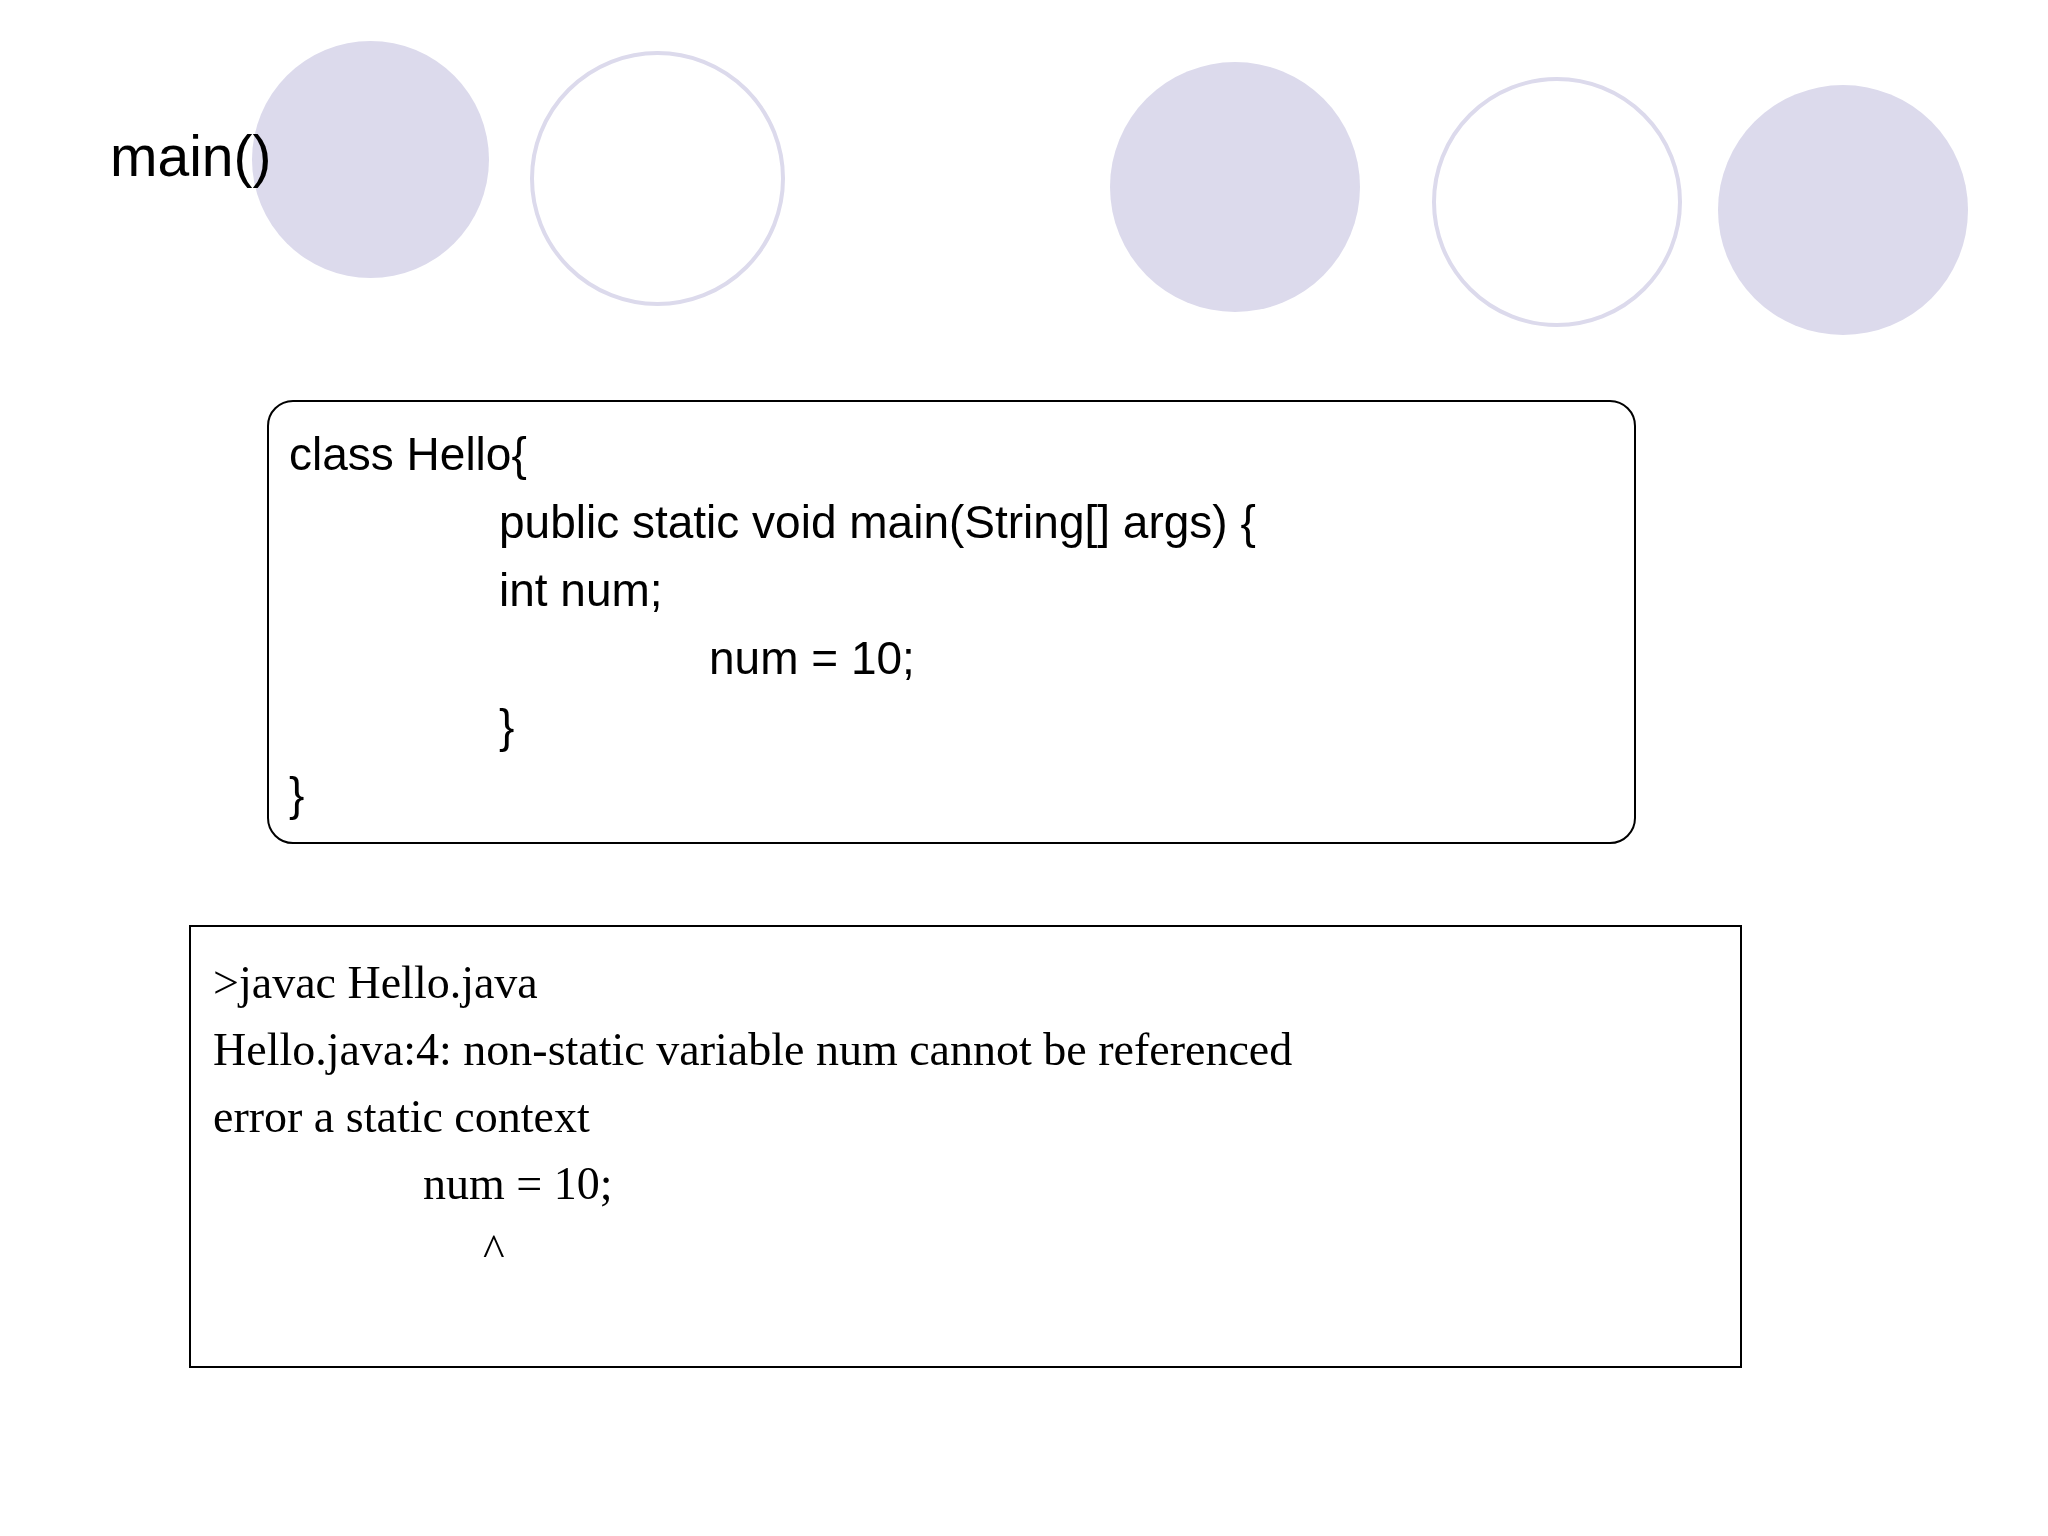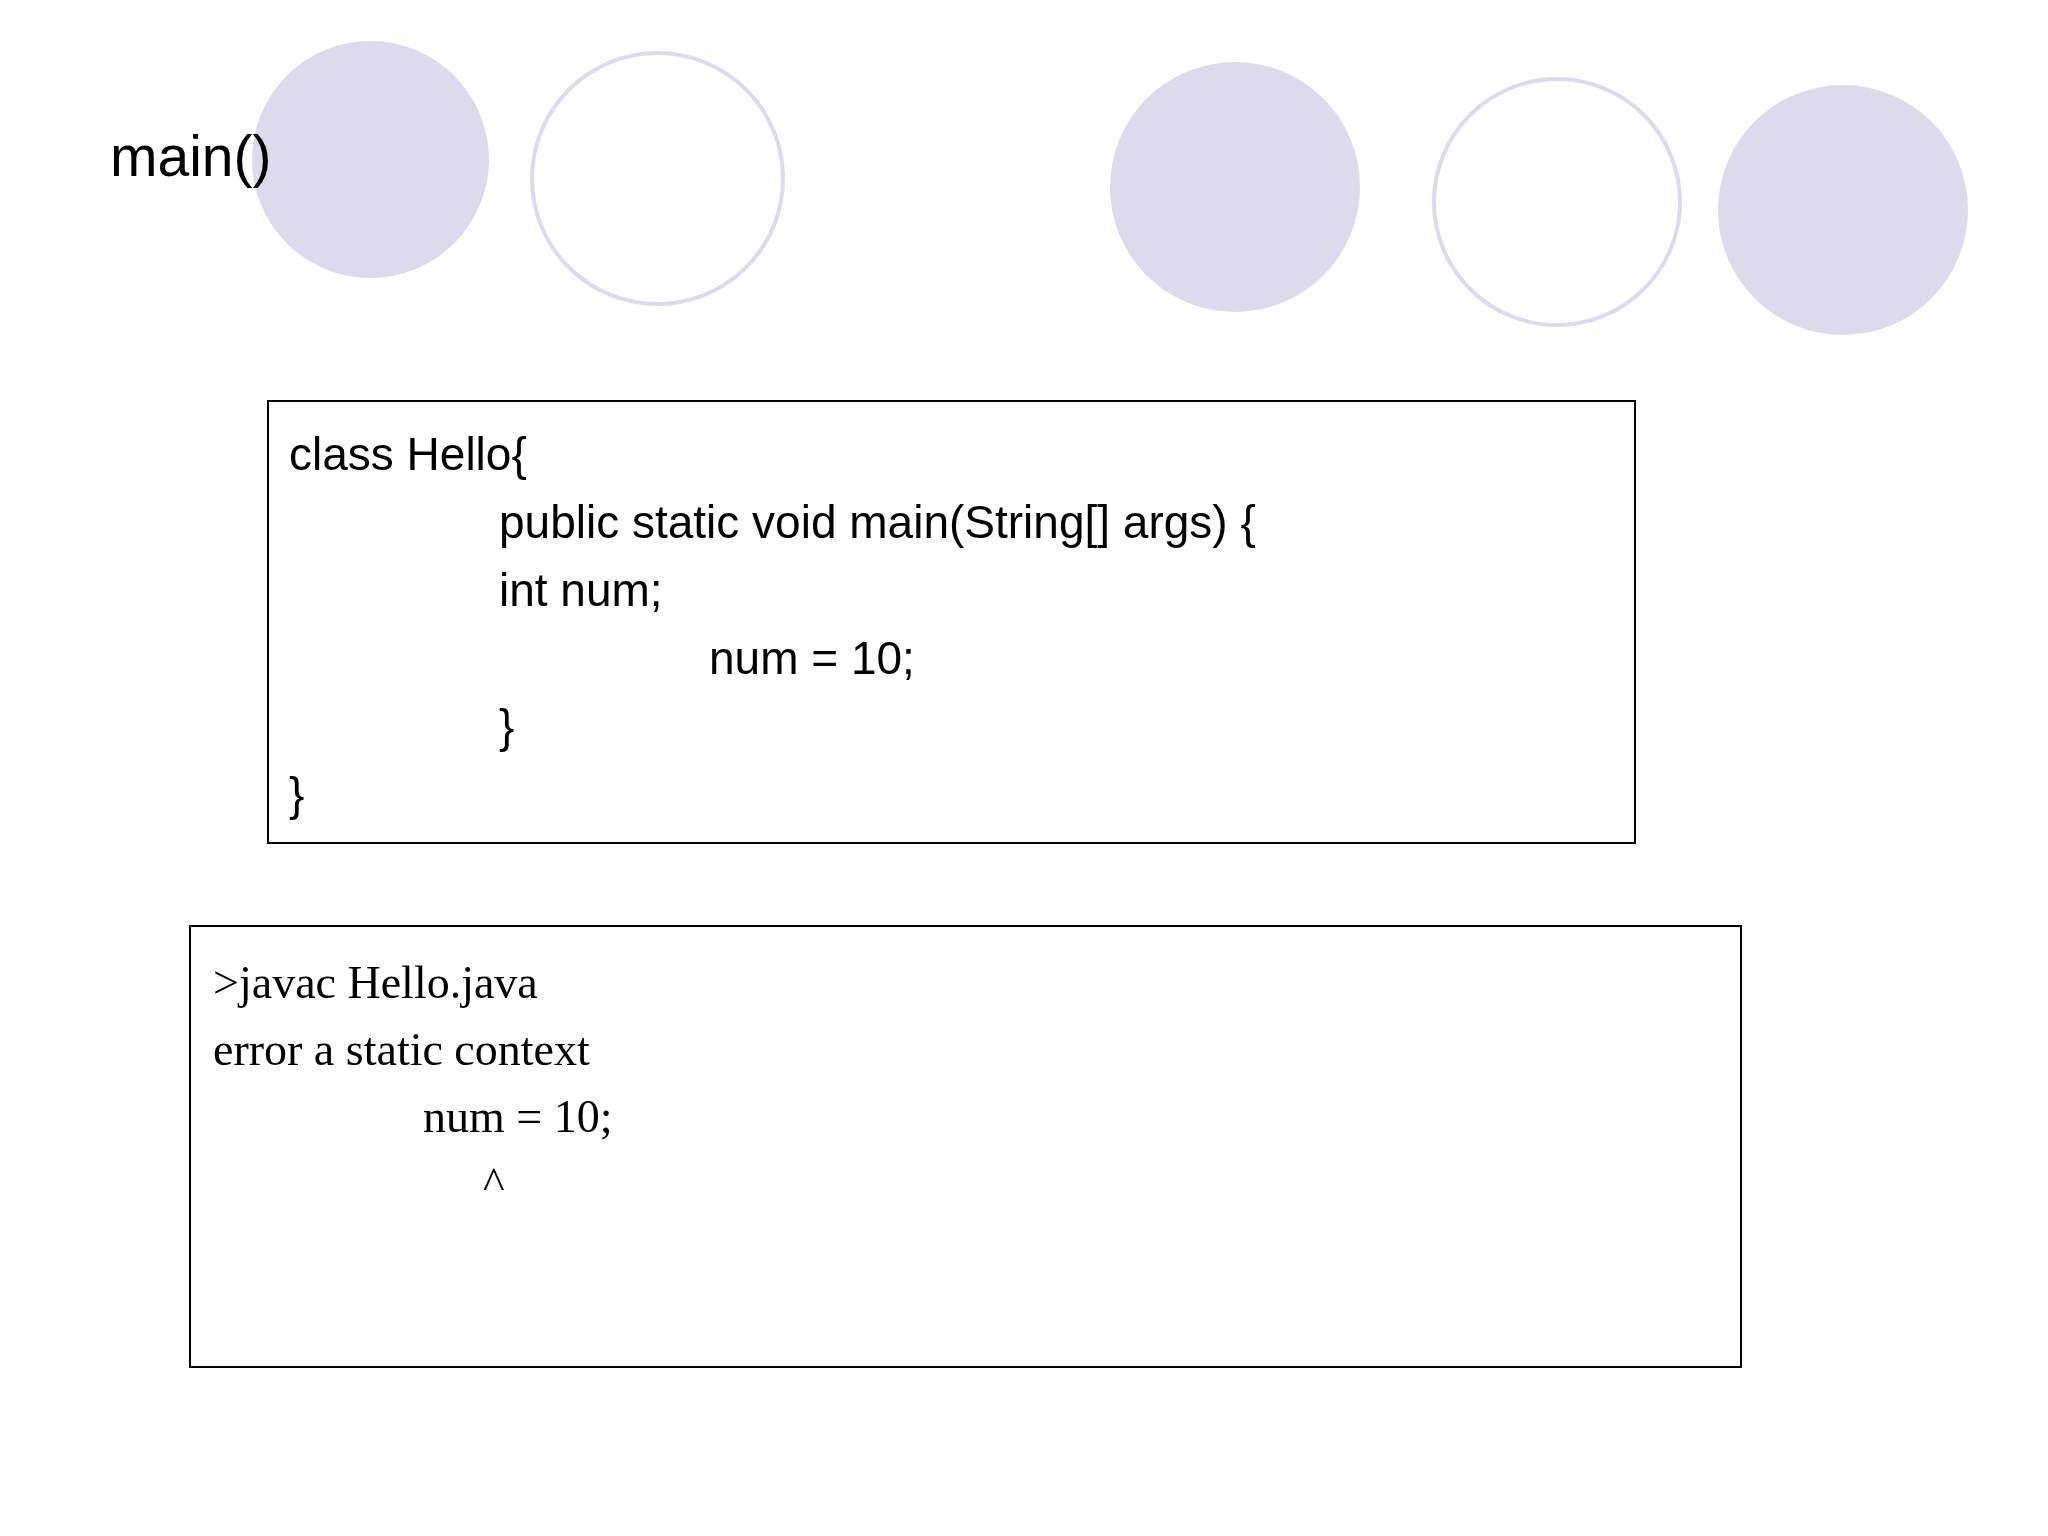--- a/index.html
+++ b/index.html
@@ -60,20 +60,21 @@
     border: 2px solid #000000;
     background: transparent;
   }
 
   .code-box {
     left: 267px;
     top: 400px;
     width: 1369px;
     height: 444px;
     padding: 18px 0 0 20px;
+    border-radius: 26px;
   }
   .console-box {
     left: 189px;
     top: 925px;
     width: 1553px;
     height: 443px;
     padding: 22px 0 0 22px;
     font-family: Liberation Serif, serif;
   }
 
@@ -110,18 +111,19 @@
     <div class="code-line">class Hello{</div>
     <div class="code-line indent1">public static void main(String[] args) {</div>
     <div class="code-line indent1">int num;</div>
     <div class="code-line indent2">num = 10;</div>
     <div class="code-line indent1">}</div>
     <div class="code-line">}</div>
   </div>
 
   <div class="box console-box">
     <div class="console-line">&gt;javac Hello.java</div>
+    <div class="console-line">Hello.java:4: non-static variable num cannot be referenced</div>
     <div class="console-line">error a static context</div>
     <div class="console-line indent1">num = 10;</div>
     <div class="console-line indent-caret">^</div>
   </div>
 
 </div>
 
 </body></html>

